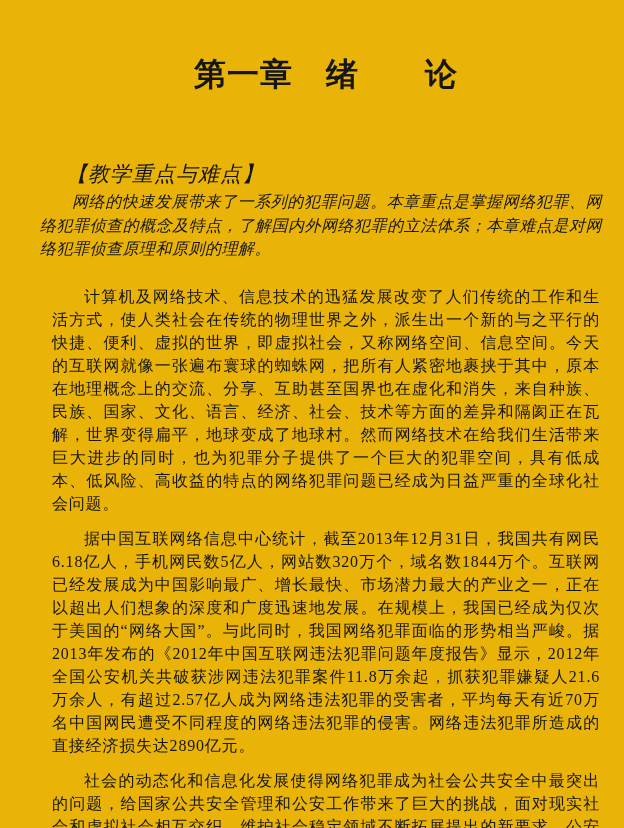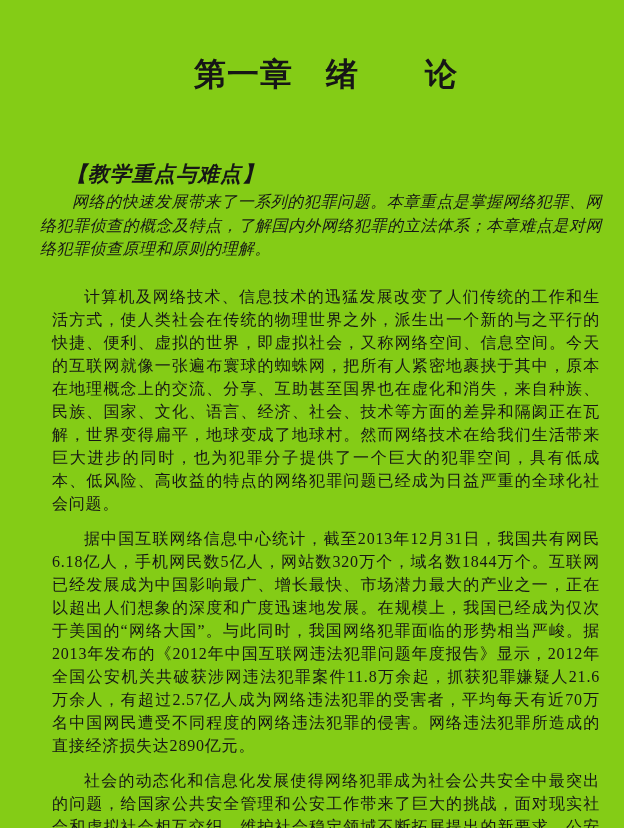--- a/index.html
+++ b/index.html
@@ -5,41 +5,41 @@
   html, body {
     margin: 0;
     padding: 0;
     background: #ffffff;
   }
   .page {
     position: relative;
     width: 624px;
     height: 828px;
     box-sizing: border-box;
-    background: #84cc16;
+    background: #eab308;
     color: #161616;
     overflow: hidden;
     padding: 52px 12px 0 40px;
     font-family: "Liberation Serif", "DejaVu Serif", serif;
   }
   .chapter-title {
     margin: 0;
     font-size: 32px;
     line-height: 44px;
     font-weight: 700;
     text-align: center;
     letter-spacing: 1px;
     white-space: pre;
   }
   .teach-heading {
     margin: 66px 0 0 0;
     padding-left: 26px;
     font-size: 21px;
     line-height: 24px;
-    font-weight: 700;
+    font-weight: 400;
     font-style: italic;
     letter-spacing: 1px;
   }
   .teach-summary {
     margin: 4px 10px 0 0;
     font-size: 16px;
     line-height: 23.5px;
     font-style: italic;
     text-indent: 2em;
     text-align: justify;

